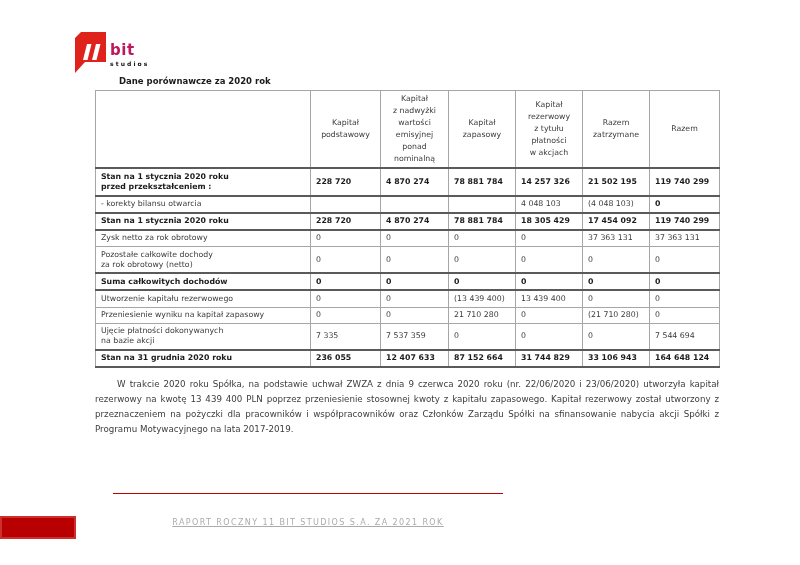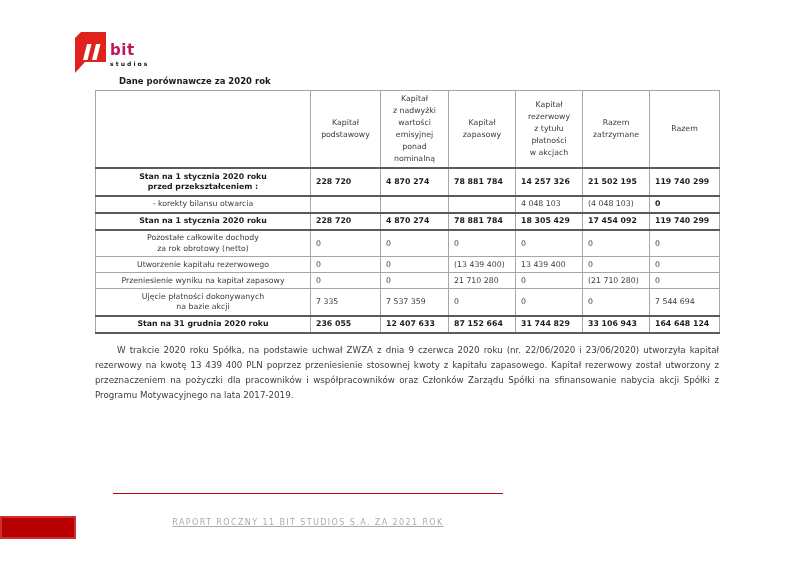--- a/index.html
+++ b/index.html
@@ -17,21 +17,21 @@
   .content { position:absolute; left:95px; top:76px; width:624px; }
   .section-title { font-size:8.5px; font-weight:bold; color:#1a1a1a; margin-left:24px; margin-bottom:4px; }
 
   table { width:624px; border-collapse:collapse; table-layout:fixed; font-size:7.8px; }
   col.c-label { width:215px; }
   col.c1 { width:70px; } col.c2 { width:68px; } col.c3 { width:67px; }
   col.c4 { width:67px; } col.c5 { width:67px; } col.c6 { width:70px; }
   th, td { border:1px solid #a6a6a6; vertical-align:middle; }
   thead th { height:70px; font-weight:400; text-align:center; white-space:pre-line; line-height:1.55; color:#3b3b3b; padding:2px 3px; }
   tbody td { padding:2.5px 5px; line-height:1.3; }
-  td.lbl { text-align:center; white-space:pre-line; }
+  td.lbl { text-align:left; white-space:pre-line; }
   td.num { text-align:left; white-space:nowrap; padding-right:6px; }
   tr.bold td { font-weight:bold; color:#1c1c1c; border-top:2px solid #5a5a5a; border-bottom:2px solid #5a5a5a; }
   td.cell-bold { font-weight:bold; color:#1c1c1c; }
 
   .note { margin-top:9px; font-size:8.7px; line-height:15px; text-align:justify; text-indent:22px; color:#3d3d3d; }
 
   
   .footer-divider { position:absolute; left:113px; top:493px; width:390px; height:1px; background:#c00101; }
   .footer-title { position:absolute; left:103px; top:518px; width:410px; text-align:center; font-size:8px; letter-spacing:1.4px; color:#ababab;text-decoration:underline; }
   .footer-red-block { position:absolute; left:0; top:516px; width:76px; height:23px; background:#b80000; border:2px solid #cf2e2e; }
@@ -115,22 +115,40 @@
         <tr class="bold">
           <td class="lbl">Stan na 1 stycznia 2020 roku</td>
           <td class="num">228 720</td>
           <td class="num">4 870 274</td>
           <td class="num">78 881 784</td>
           <td class="num">18 305 429</td>
           <td class="num">17 454 092</td>
           <td class="num">119 740 299</td>
         </tr>
         <tr>
+          <td class="lbl">Zysk netto za rok obrotowy</td>
+          <td class="num">0</td>
+          <td class="num">0</td>
+          <td class="num">0</td>
+          <td class="num">0</td>
+          <td class="num">37 363 131</td>
+          <td class="num">37 363 131</td>
+        </tr>
+        <tr>
           <td class="lbl">Pozostałe całkowite dochody
 za rok obrotowy (netto)</td>
+          <td class="num">0</td>
+          <td class="num">0</td>
+          <td class="num">0</td>
+          <td class="num">0</td>
+          <td class="num">0</td>
+          <td class="num">0</td>
+        </tr>
+        <tr class="bold">
+          <td class="lbl">Suma całkowitych dochodów</td>
           <td class="num">0</td>
           <td class="num">0</td>
           <td class="num">0</td>
           <td class="num">0</td>
           <td class="num">0</td>
           <td class="num">0</td>
         </tr>
         <tr>
           <td class="lbl">Utworzenie kapitału rezerwowego</td>
           <td class="num">0</td>

